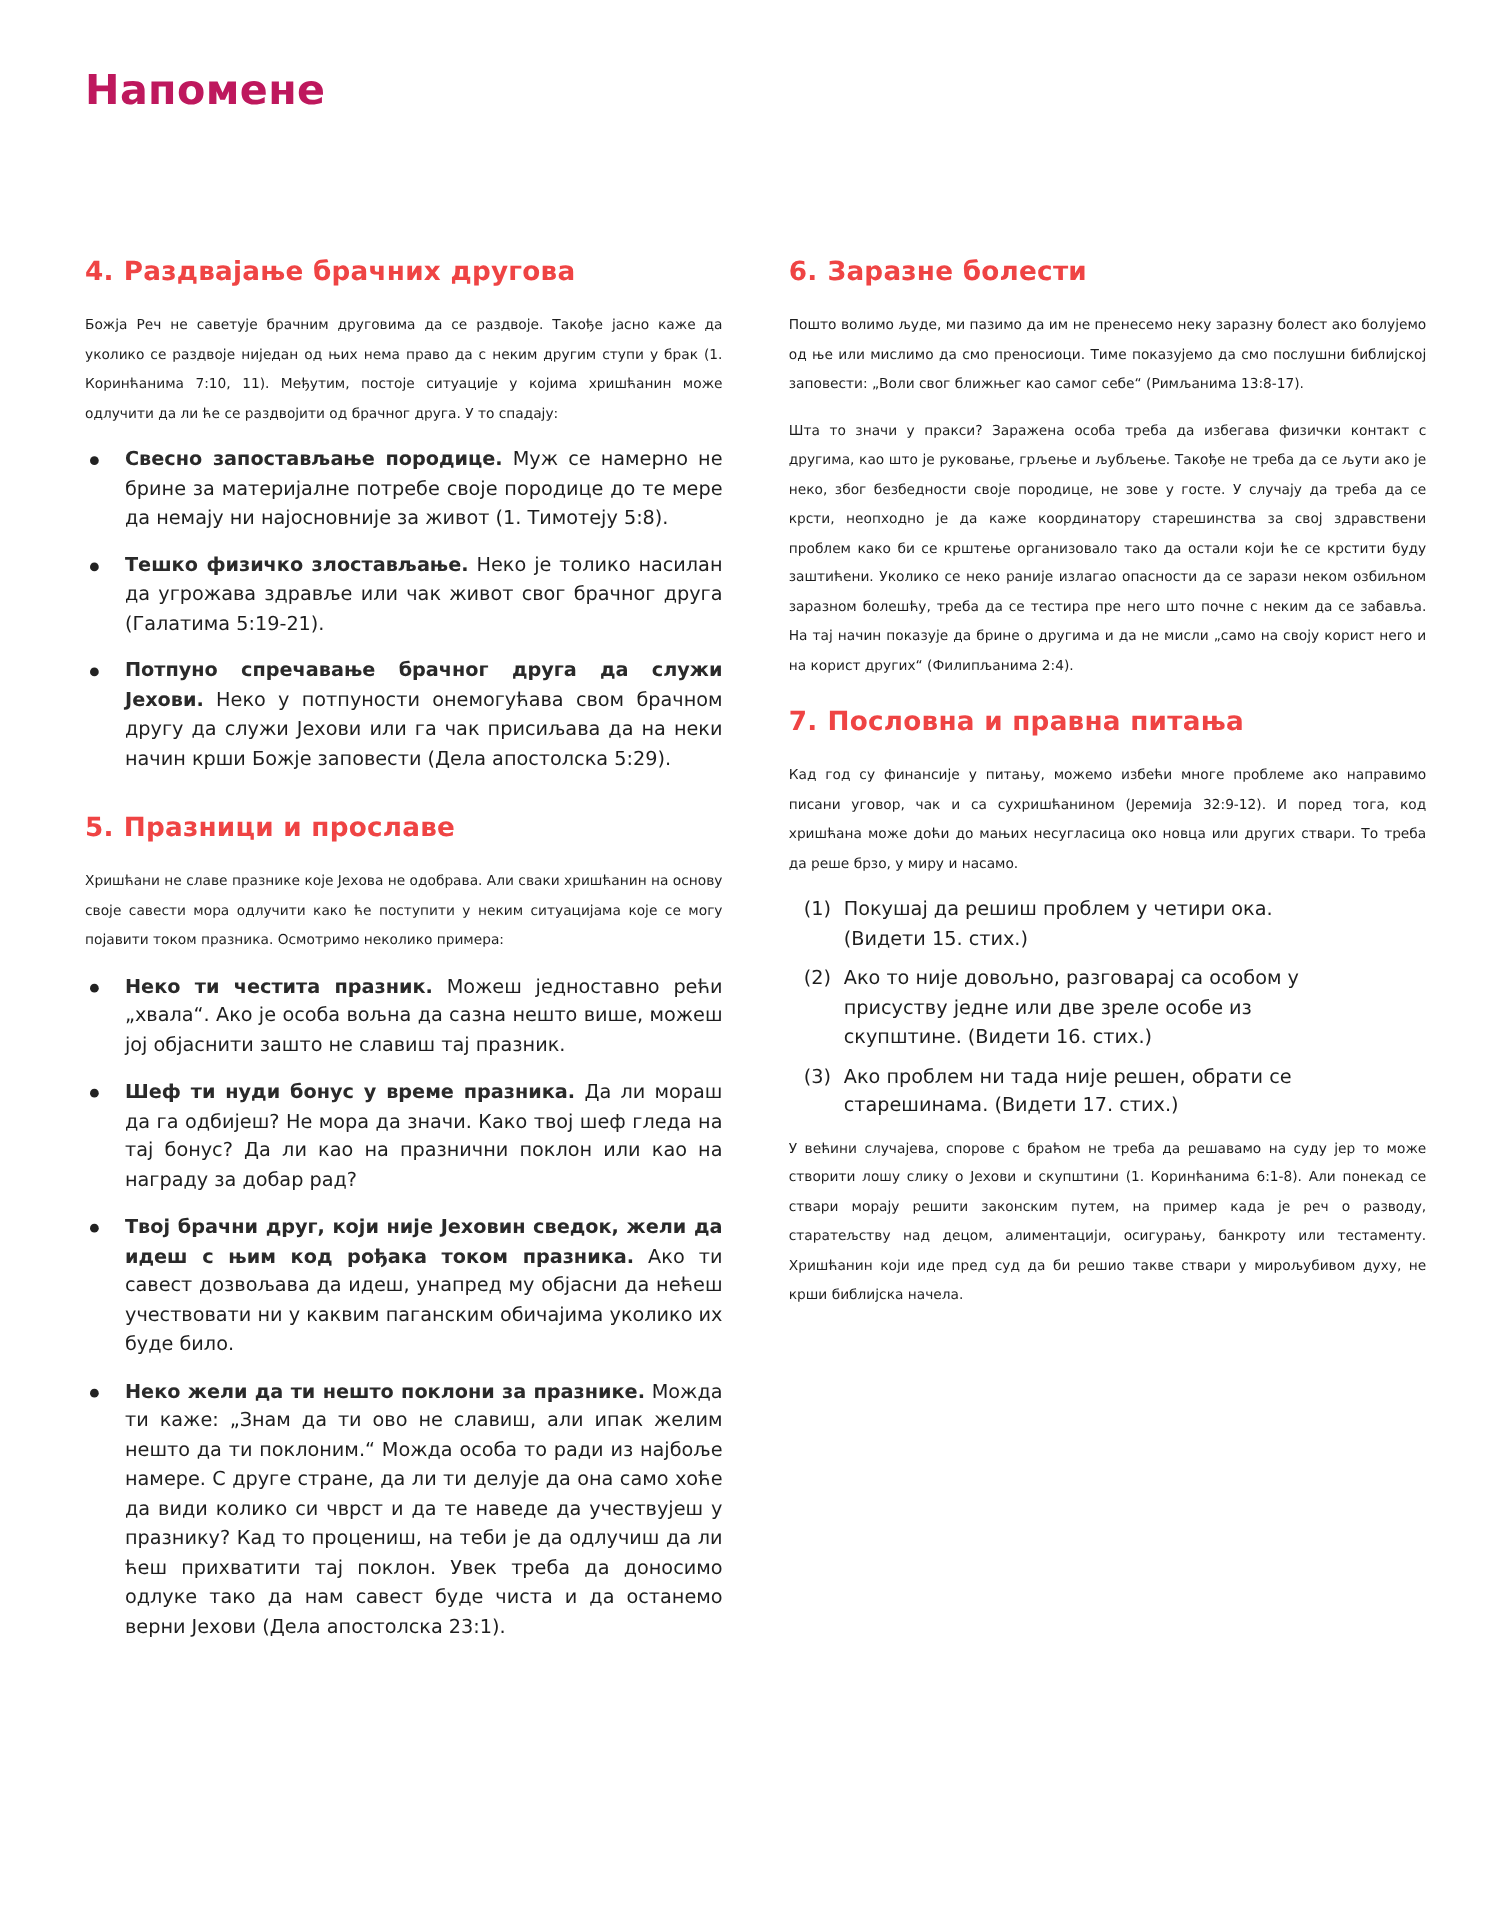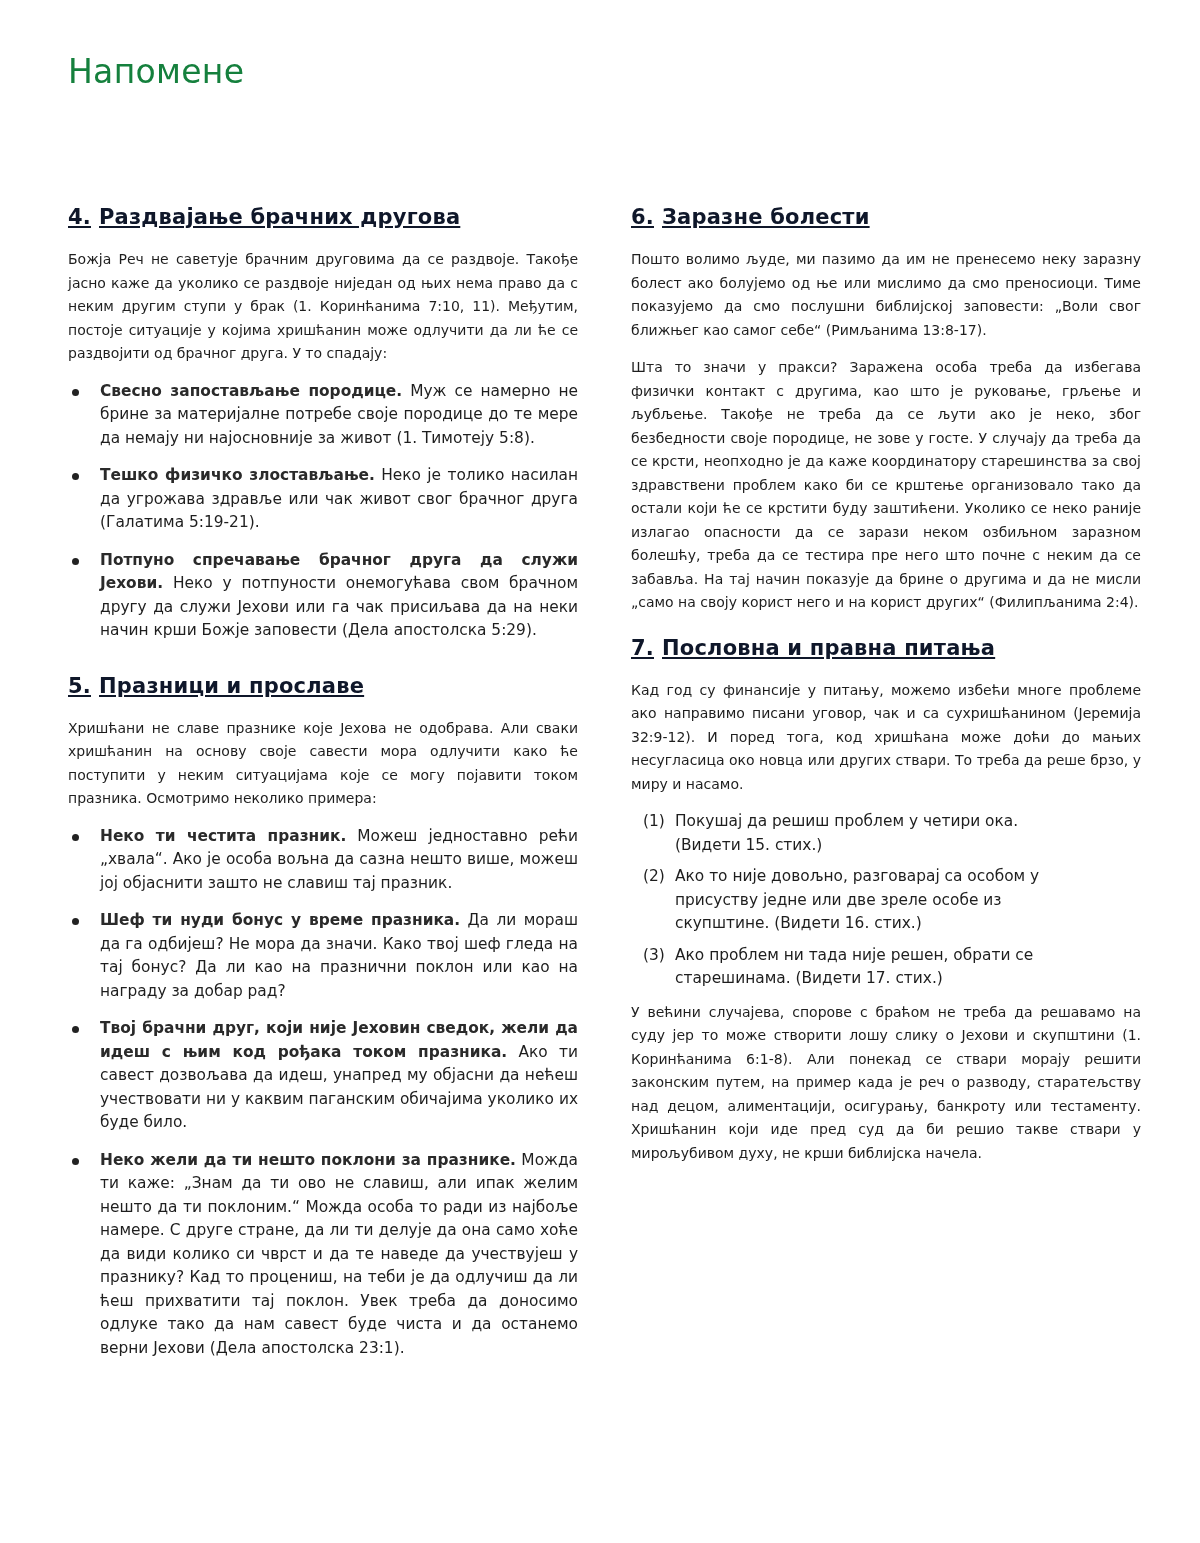--- a/index.html
+++ b/index.html
@@ -2,33 +2,33 @@
 <html><head>
   <meta charset="utf-8">
   <style>
     html, body { margin: 0; padding: 0; background: #ffffff; }
     body {
       width: 1200px; height: 1543px; position: relative; overflow: hidden;
       font-family: "DejaVu Sans", sans-serif; color: #1e1e1e;
     }
     .page-title {
       position: absolute; left: 68px; top: 52px;
-      font-family: "DejaVu Sans", sans-serif; font-weight: normal;
-      font-size: 33px; color: #15803d; letter-spacing: 0.3px;
+      font-family: "DejaVu Sans", sans-serif; font-weight: bold;
+      font-size: 33px; color: #be185d; letter-spacing: 0.3px;
     }
     .col { position: absolute; top: 202px; width: 510px; }
     .col.left { left: 68px; }
     .col.right { left: 631px; }
     .section-heading {
-      font-weight: bold; font-size: 21px; color: #0f172a; margin: 0 0 16px 0;
-      line-height: 30px; letter-spacing: 0.2px; text-decoration: underline;
+      font-weight: bold; font-size: 21px; color: #ef4444; margin: 0 0 16px 0;
+      line-height: 30px; letter-spacing: 0.2px;
     }
     .section-heading .num { margin-right: 8px; }
     p.body {
-      margin: 0 0 14px 0; font-size: 14px; line-height: 23.5px;
+      margin: 0 0 14px 0; font-size: 11px; line-height: 23.5px;
       text-align: justify; hyphens: manual;
     }
     ul.bullets { list-style: none; margin: 12px 0 14px 0; padding: 0 0 0 32px; }
     ul.bullets li {
       position: relative; font-size: 15.4px; line-height: 23.5px;
       text-align: justify; margin-bottom: 14px;
     }
     ul.bullets li::before {
       content: ""; position: absolute; left: -28px; top: 9px;
       width: 7px; height: 7px; border-radius: 50%; background: #222;

